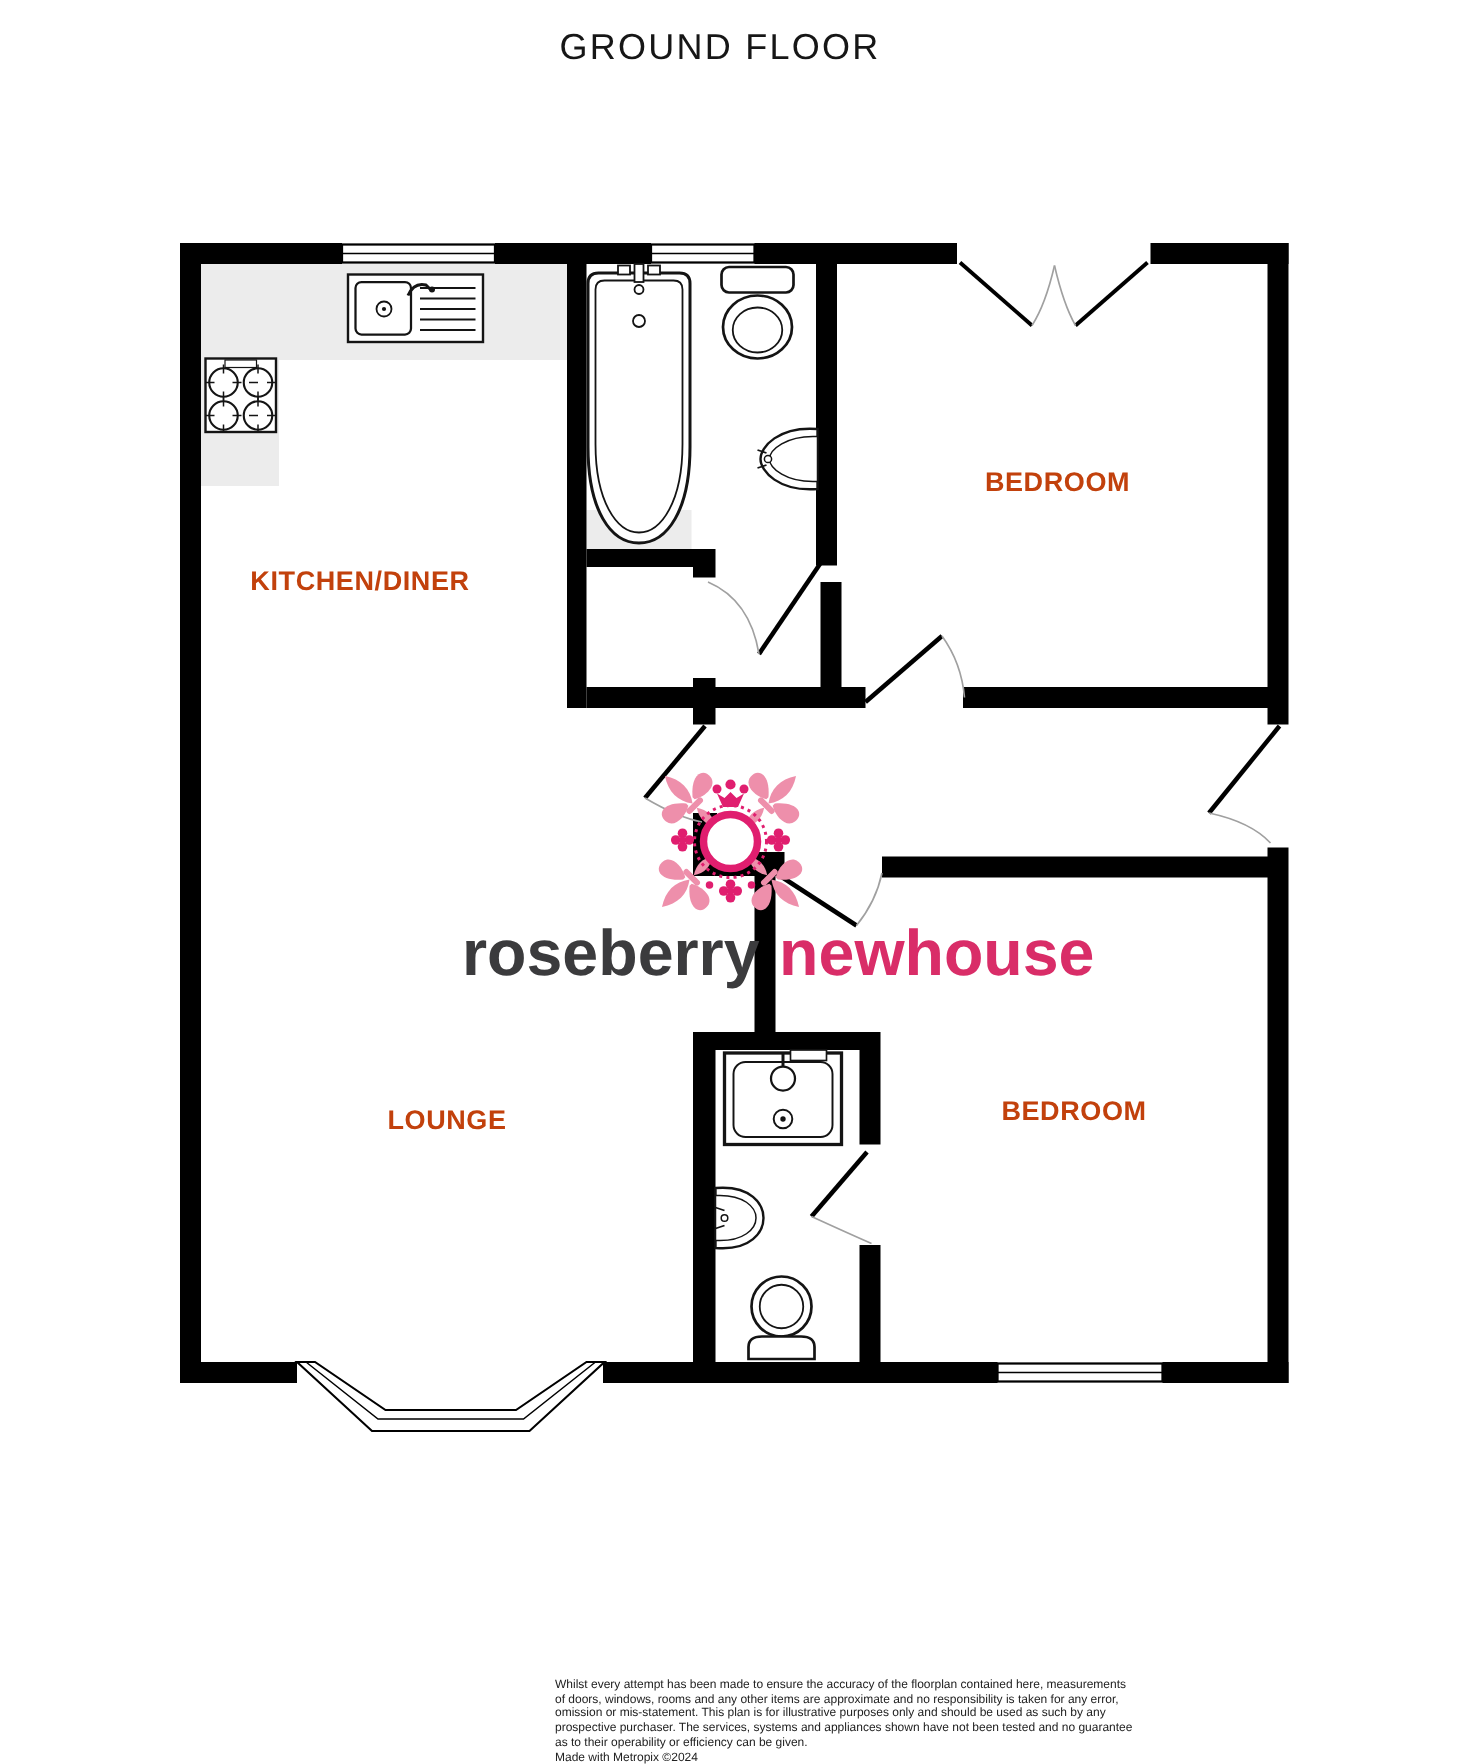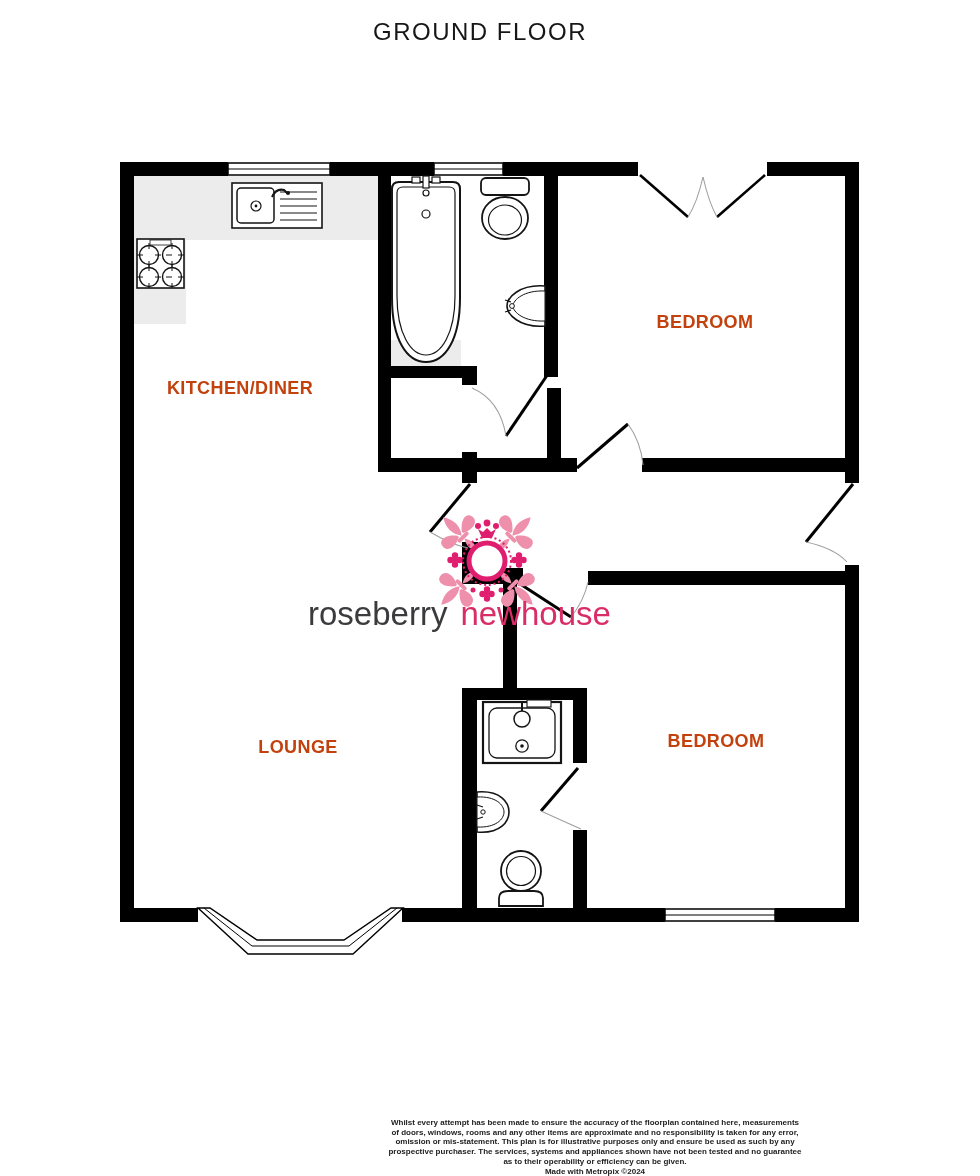--- a/index.html
+++ b/index.html
@@ -11,28 +11,28 @@
     position:absolute;top:18px;left:0;width:960px;text-align:center;
     font-size:24px;letter-spacing:1.5px;color:#161616;font-weight:400;
   }
   svg.plan{position:absolute;left:0;top:0;}
   .room-label{
     position:absolute;transform:translate(-50%,-50%);
     font-size:18px;font-weight:bold;letter-spacing:.4px;color:#c2410c;
     white-space:nowrap;z-index:3;
   }
   .wordmark{
-    position:absolute;left:308px;top:597px;z-index:5;white-space:nowrap;
-    font-size:33px;font-weight:400;letter-spacing:0px;line-height:1;
+    position:absolute;left:308px;top:615px;z-index:5;white-space:nowrap;
+    font-size:43px;font-weight:700;letter-spacing:0px;line-height:1;
   }
   .wordmark .w-left{color:#3b3b3d;}
   .wordmark .w-right{color:#d92d68;margin-left:13px;}
   .disclaimer{
-    position:absolute;left:385px;top:1118px;width:420px;text-align:center;
-    font-size:8px;line-height:9.7px;color:#222;z-index:3;font-weight:bold;
+    position:absolute;left:370px;top:1118px;width:420px;text-align:left;
+    font-size:8px;line-height:9.7px;color:#222;z-index:3;
   }
 </style>
 </head>
 <body>
 
 <div class="page-title">GROUND FLOOR</div>
 
 <svg class="plan" width="980" height="1176" viewBox="0 0 980 1176">
   <defs>
     <g id="fleur" fill="#ee8fab">
@@ -259,17 +259,17 @@
 <div class="room-label" style="left:298px;top:747px">LOUNGE</div>
 <div class="room-label" style="left:716px;top:741px">BEDROOM</div>
 
 <div class="wordmark">
   <span class="w-left">roseberry</span><span class="w-right">newhouse</span>
 </div>
 
 <div class="disclaimer">
   <div>Whilst every attempt has been made to ensure the accuracy of the floorplan contained here, measurements</div>
   <div>of doors, windows, rooms and any other items are approximate and no responsibility is taken for any error,</div>
-  <div>omission or mis-statement. This plan is for illustrative purposes only and ensure be used as such by any</div>
+  <div>omission or mis-statement. This plan is for illustrative purposes only and should be used as such by any</div>
   <div>prospective purchaser. The services, systems and appliances shown have not been tested and no guarantee</div>
   <div>as to their operability or efficiency can be given.</div>
   <div>Made with Metropix ©2024</div>
 </div>
 
 </body></html>

